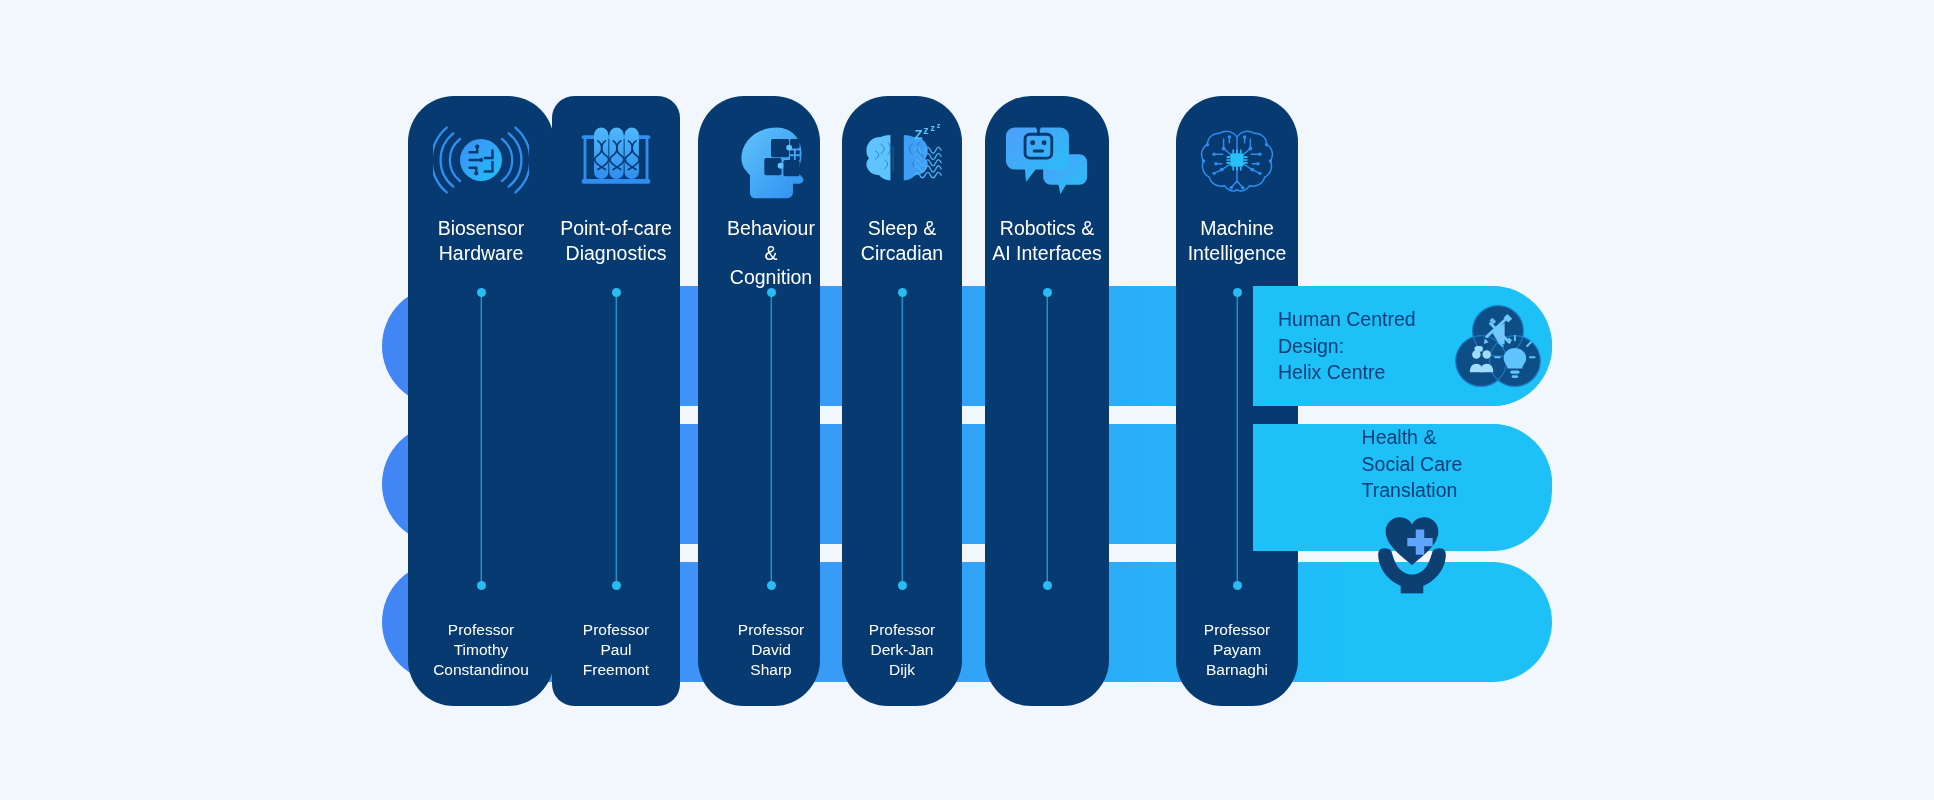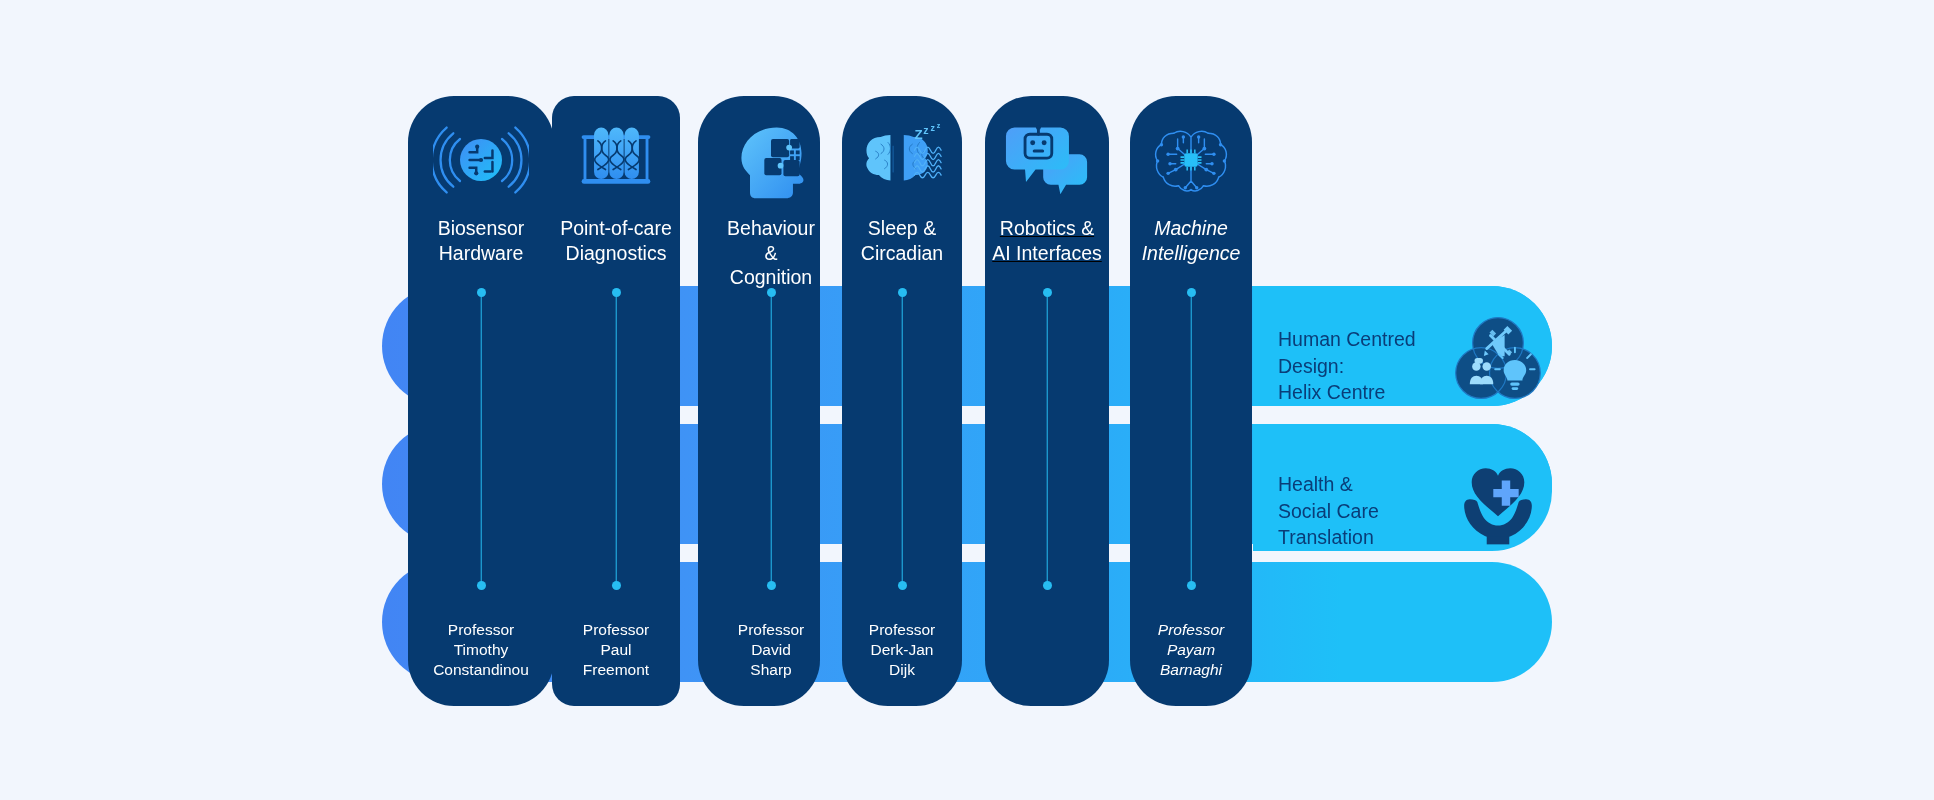--- a/index.html
+++ b/index.html
@@ -33,26 +33,26 @@
 
   
   .theme-card {
     position: absolute;
     left: 1253px;
     width: 299px;
     background: #1ec0f8;
     border-top-right-radius: 60px;
     border-bottom-right-radius: 60px;
     display: flex;
-    align-items: flex-end;
+    align-items: center;
     padding-left: 25px;
     padding-right: 6px;
   }
   .theme-card.t0 { top: 286px; height: 120px; }
-  .theme-card.t1 { top: 424px; height: 127px; }
+  .theme-card.t1 { top: 424px; height: 127px; flex-direction: column; }
   .theme-card.t2 { top: 562px; height: 120px; }
 
   .theme-label {
     color: #0a3d78;
     font-size: 19.5px;
     line-height: 1.36;
     font-weight: 400;
     white-space: pre-line;
     flex: 1 1 auto;
   }
@@ -314,21 +314,21 @@
         <div class="dot top"></div>
           <div class="stem"></div>
           <div class="dot bot"></div>
       </div>
       <div class="col-person">Professor
 Derk-Jan
 Dijk</div>
     </div>
   </div>
 
-  <div class="col c4" style="left:985px;width:124px;text-decoration:underline;">
+  <div class="col c4" style="left:985px;width:124px;">
     <div class="col-inner">
       <div class="col-icon">
         <svg viewBox="0 0 100 88" width="96" height="84">
           <defs>
               <linearGradient id="g5" x1="0" y1="0" x2="1" y2="1">
             <stop offset="0" stop-color="#4f9ef8"></stop>
                 <stop offset="1" stop-color="#27c0f8"></stop>
           </linearGradient>
             </defs>
           <path d="M54 38h30a8 8 0 0 1 8 8v16a8 8 0 0 1-8 8H70l-6 10-2-10h-8a8 8 0 0 1-8-8V46a8 8 0 0 1 8-8z" fill="url(#g5)"></path>
@@ -346,21 +346,21 @@
       <div class="col-title">Robotics &amp;
 AI Interfaces</div>
       <div class="connector">
         <div class="dot top"></div>
           <div class="stem"></div>
           <div class="dot bot"></div>
       </div>
     </div>
   </div>
 
-  <div class="col c5" style="left:1130px;width:122px;font-style:italic;">
+  <div class="col c5" style="left:1176px;width:122px;">
     <div class="col-inner">
       <div class="col-icon">
         <svg viewBox="0 0 100 88" width="96" height="84">
           <g stroke="#2f8ef0" stroke-width="1.5" fill="none" stroke-linecap="round">
             <path d="M50 44V20M50 20c-4-6-12-8-18-4M50 20c4-6 12-8 18-4"></path>
             <path d="M32 16c-8 0-13 5-13 12M68 16c8 0 13 5 13 12"></path>
             <path d="M19 28c-6 3-8 11-4 17M81 28c6 3 8 11 4 17"></path>
             <path d="M15 45c-3 6 0 14 6 17M85 45c3 6 0 14-6 17"></path>
             <path d="M21 62c2 7 9 11 16 9M79 62c-2 7-9 11-16 9"></path>
             <path d="M37 71c3 5 9 7 13 4M63 71c-3 5-9 7-13 4"></path>

